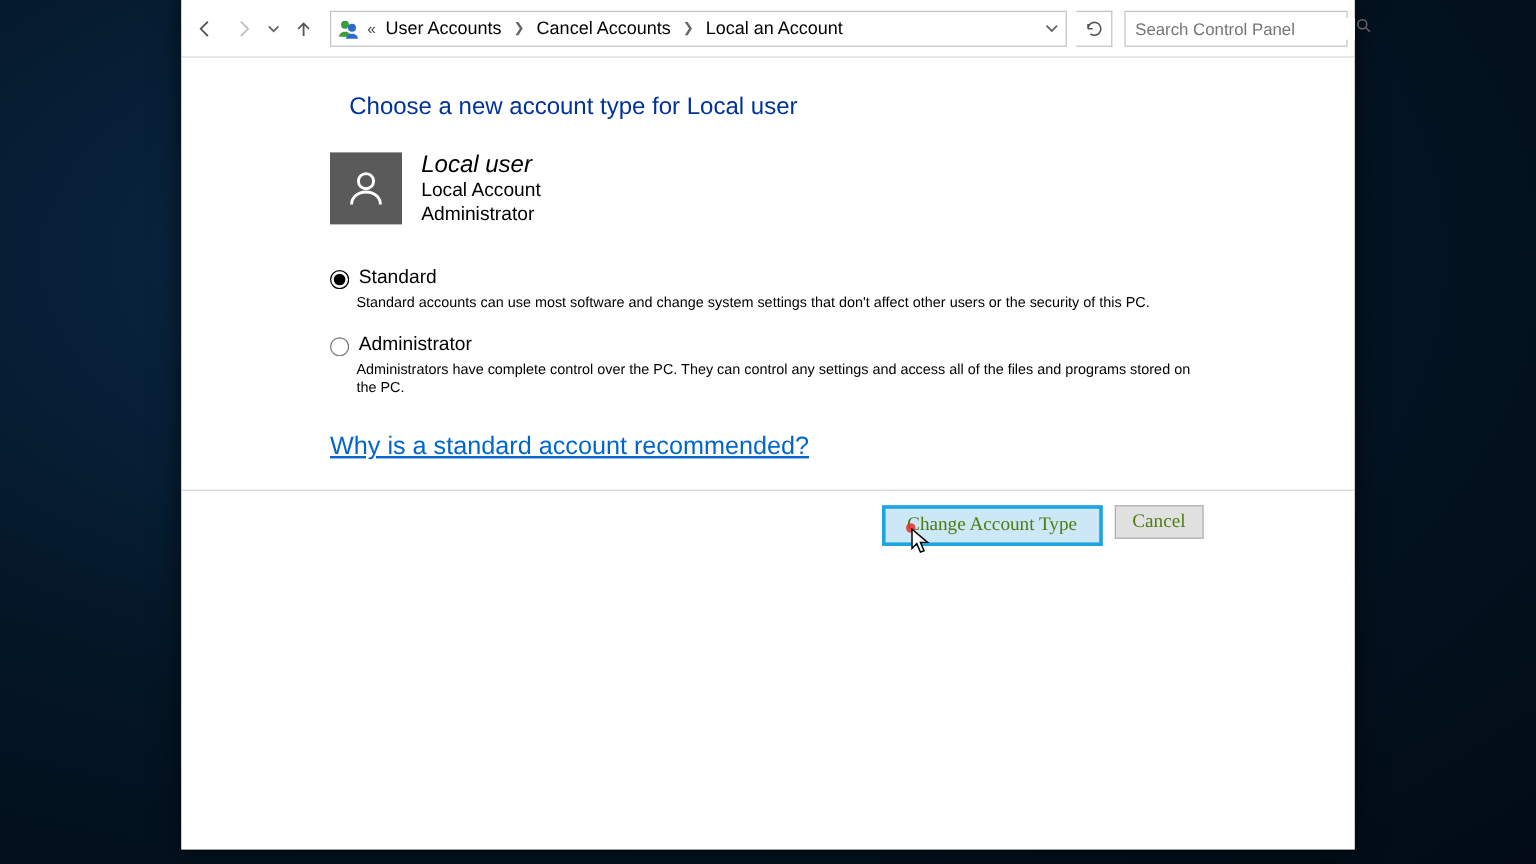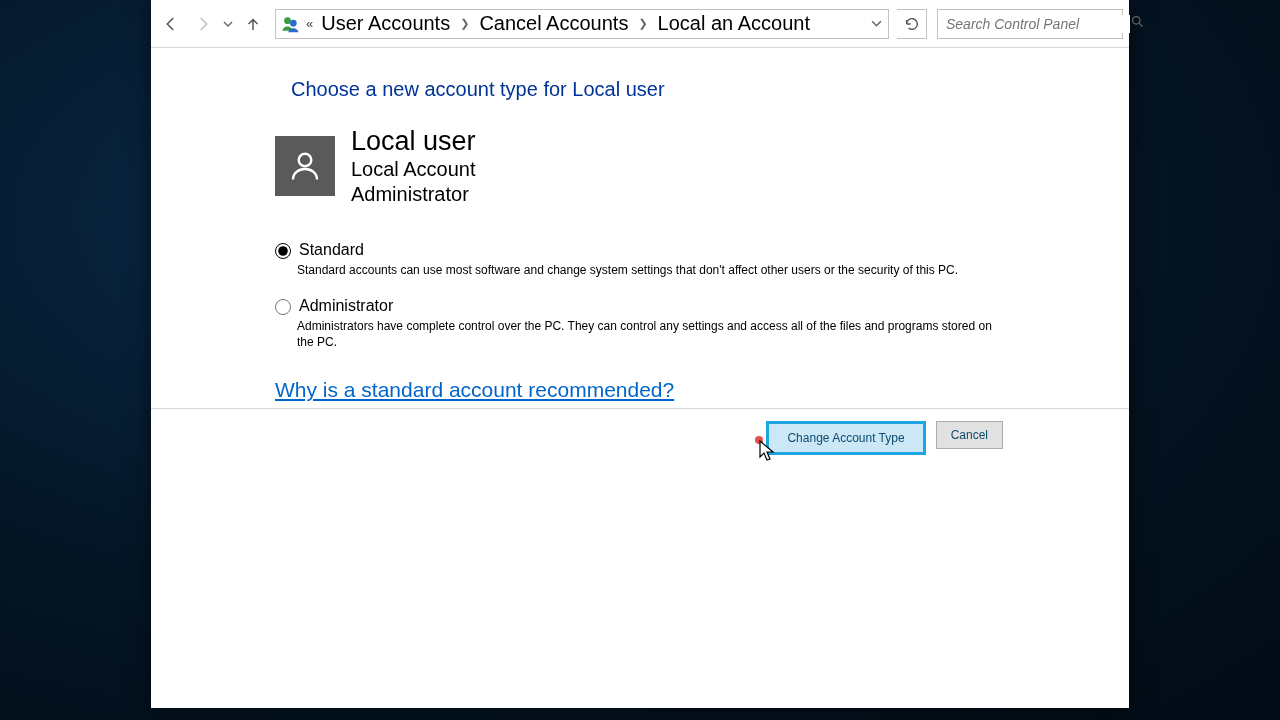--- a/index.html
+++ b/index.html
@@ -7,44 +7,44 @@
   body { background: radial-gradient(ellipse at 30% 30%, #0a2a4a 0%, #041524 55%, #020b15 100%); display:flex; align-items:flex-start; justify-content:center; }
   .window { width:978px; height:708px; background:#fff; position:relative; margin-top:0; box-shadow:0 0 20px rgba(0,0,0,0.6); }
   .toolbar { height:48px; border-bottom:1px solid #d8d8d8; display:flex; align-items:center; padding:0 6px; gap:4px; }
   .nav-btn { width:28px; height:28px; display:flex; align-items:center; justify-content:center; color:#555; border-radius:2px; }
   .nav-btn.disabled { color:#bfbfbf; }
   .nav-btn svg { width:18px; height:18px; }
   .nav-drop { width:14px; display:flex; align-items:center; justify-content:center; color:#666; }
   .addrbar { flex:1; height:30px; border:1px solid #c2c2c2; display:flex; align-items:center; padding:0 0 0 4px; gap:2px; margin-left:4px; margin-right:4px; position:relative; }
   .app-icon { width:20px; height:20px; margin-right:2px; }
   .crumb-sep { color:#444; font-size:13px; padding:0 2px; }
-  .crumb { font-size:20px; color:#000; padding:2px 4px; white-space:nowrap; }
+  .crumb { font-size:15px; color:#000; padding:2px 4px; white-space:nowrap; }
   .crumb-chev { color:#666; font-size:11px; padding:0 4px; }
   .addr-trail { flex:1; }
   .addr-drop { width:24px; height:28px; display:flex; align-items:center; justify-content:center; color:#666; border-left:1px solid transparent; }
   .refresh-btn { width:30px; height:30px; border:1px solid #c2c2c2; border-left:none; display:flex; align-items:center; justify-content:center; color:#555; margin-right:6px; }
   .refresh-btn svg { width:16px; height:16px; }
   .search-box { width:186px; height:30px; border:1px solid #c2c2c2; display:flex; align-items:center; padding:0 6px; }
-  .search-box input { flex:1; border:none; outline:none; font-size:14px; color:#555; font-style:italic; font-family:inherit; }
+  .search-box input { flex:1; border:none; outline:none; font-size:14px; color:#555; font-family:inherit; }
   .search-box .mag { color:#666; }
   .content { padding:30px 40px 0 124px; }
   .page-heading { color:#003399; font-size:20px; font-weight:400; margin:0 0 24px 16px; }
   .user-row { display:flex; align-items:center; gap:16px; margin-bottom:34px; }
   .avatar { width:60px; height:60px; background:#5a5a5a; display:flex; align-items:center; justify-content:center; }
   .avatar svg { width:36px; height:36px; stroke:#fff; fill:none; stroke-width:1.6; }
-  .user-meta .uname { font-size:27px; color:#000; line-height:1.2; }
-  .user-meta .utype, .user-meta .urole { font-size:20px; color:#000; line-height:1.25; }
+  .user-meta .uname { font-size:20px; color:#000; line-height:1.2;font-style:italic; }
+  .user-meta .utype, .user-meta .urole { font-size:16px; color:#000; line-height:1.25; }
   .radio-block { margin-bottom:18px; }
   .radio-line { display:flex; align-items:flex-end; gap:8px; }
   .radio-input { width:16px; height:16px; accent-color:#000; margin:0; }
   .radio-label { font-size:16px; color:#000; }
   .radio-desc { font-size:12px; color:#000; margin:4px 0 0 22px; max-width:710px; line-height:1.3; }
   .help-link { color:#0066cc; font-size:21px; display:inline-block; margin-top:10px; }
   .button-row { border-top:1px solid #d8d8d8; padding:12px 126px 12px 0; display:flex; justify-content:flex-end; gap:10px; position:absolute; left:0; right:0; top:408px; }
-  .btn { height:28px; padding:0 14px; font-size:12px; font-family:Liberation Sans, sans-serif; border:1px solid #adadad; background:#e1e1e1; color:#0c4a6e; }
+  .btn { height:28px; padding:0 14px; font-size:16px; font-family:Liberation Serif, serif; border:1px solid #adadad; background:#e1e1e1; color:#4d7c0f; }
   .btn.primary { border:3px solid #1ea4e0; background:#cce8f7; padding:0 18px; height:34px; }
   .cursor { position:absolute; left:608px; top:440px; pointer-events:none; }
   .cursor svg { width:20px; height:24px; }
   .click-dot { position:absolute; left:604px; top:436px; width:8px; height:8px; border-radius:50%; background:#e03030; opacity:0.85; pointer-events:none; }
 </style>
 </head>
 <body>
 
 <div class="window">
 

